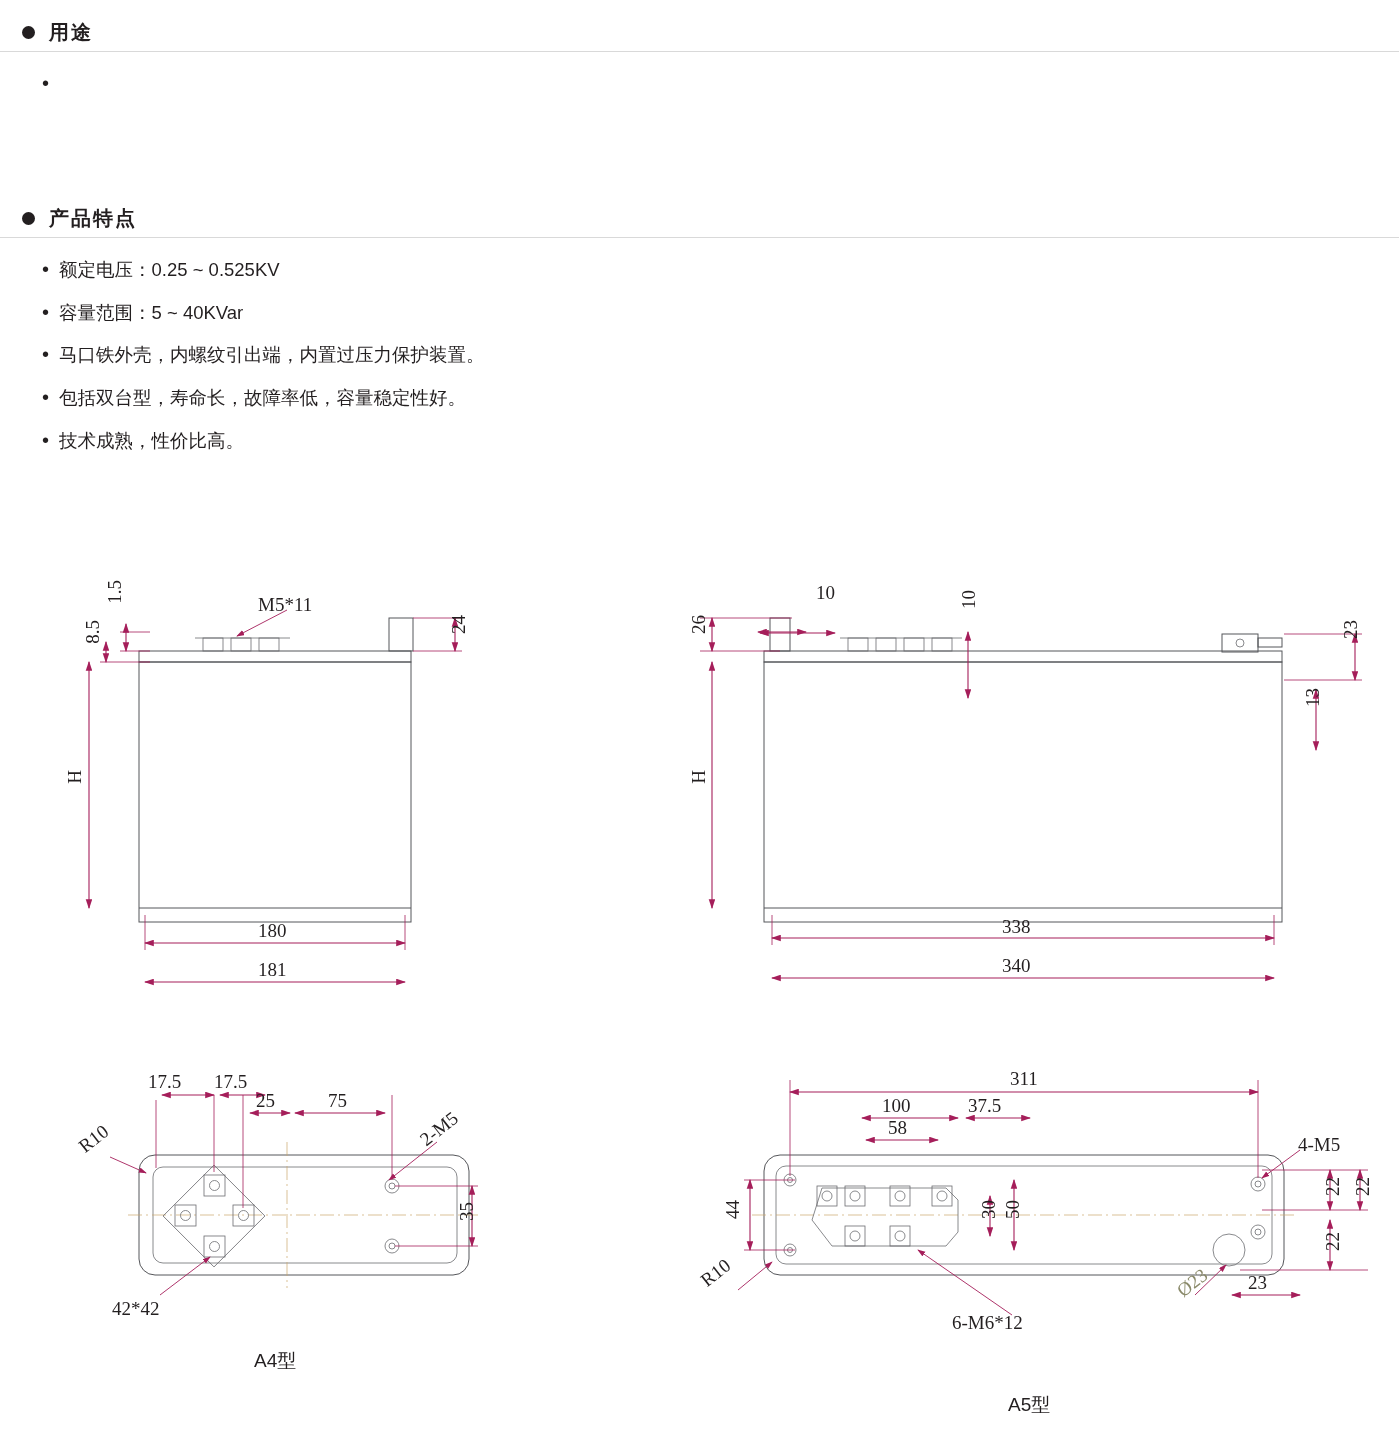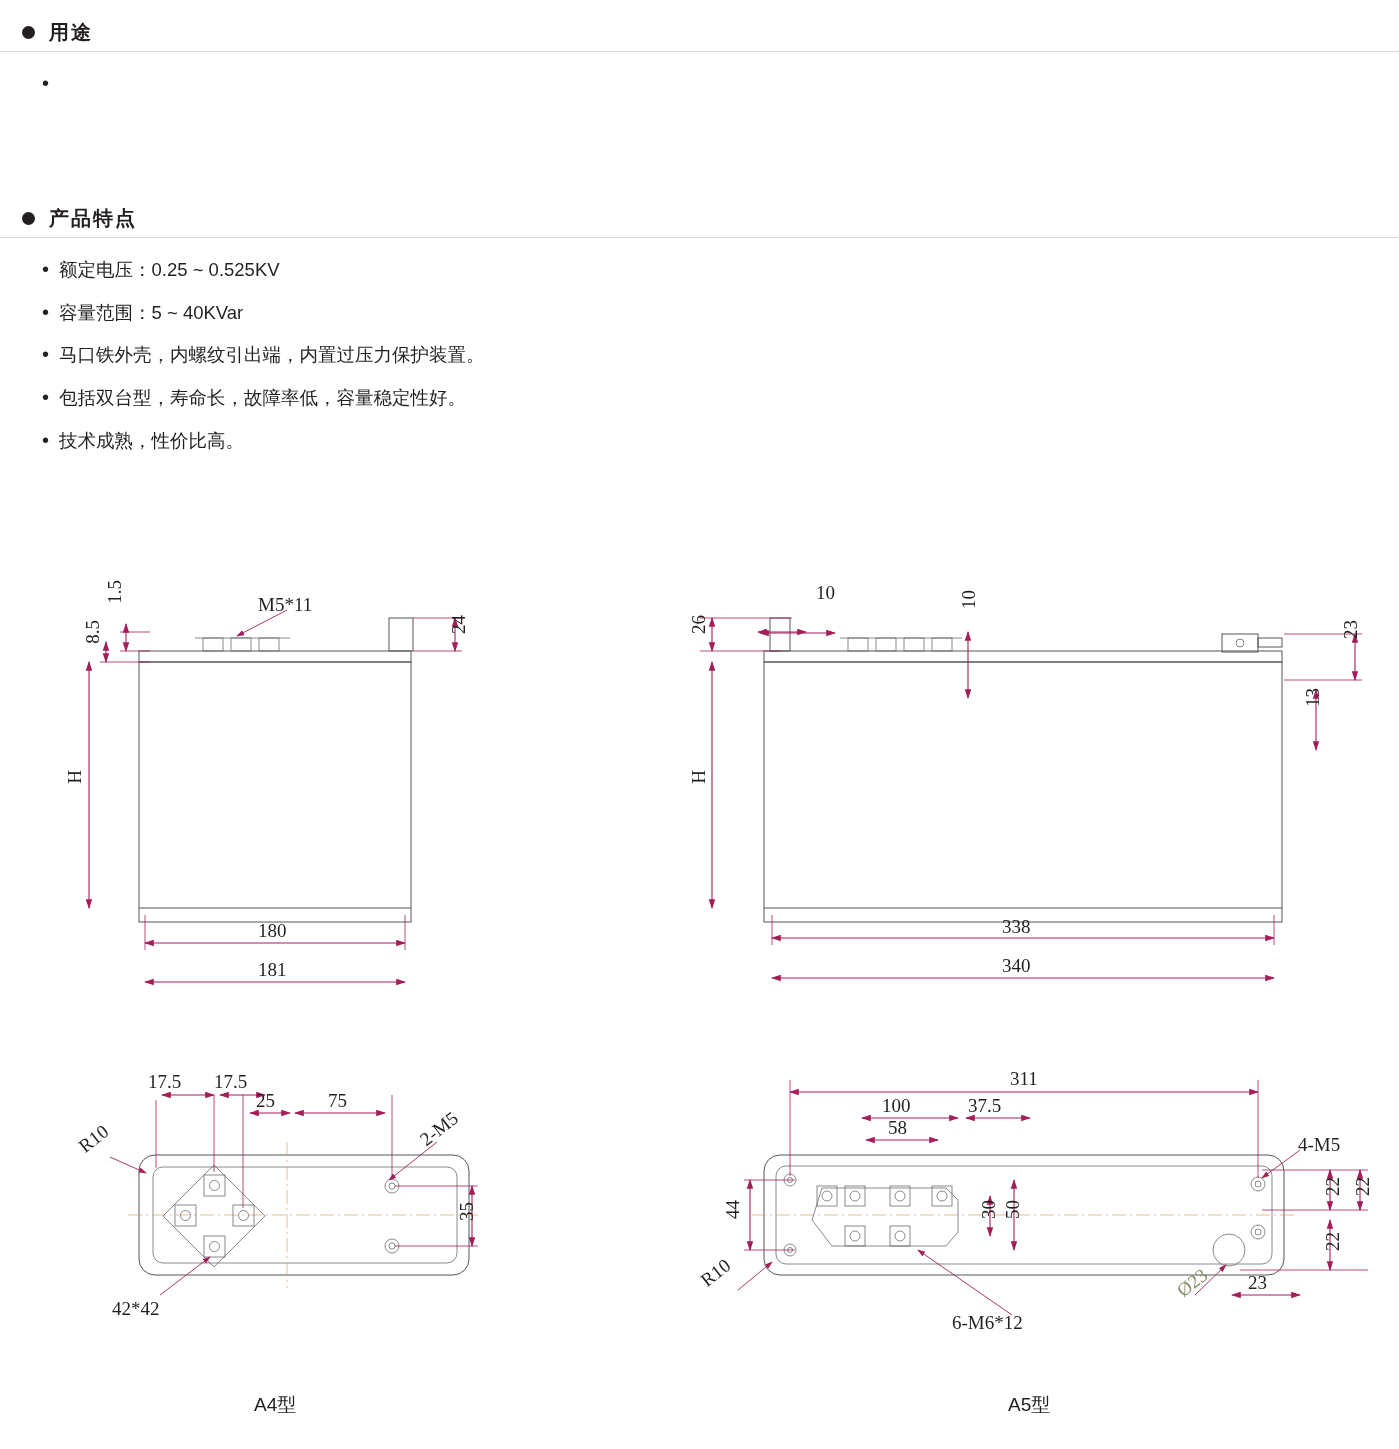--- a/index.html
+++ b/index.html
@@ -329,21 +329,21 @@
   <span class="draw-label" style="left:258px; top:439px;">181</span>
 
   <span class="draw-label" style="left:148px; top:551px;">17.5</span>
   <span class="draw-label" style="left:214px; top:551px;">17.5</span>
   <span class="draw-label" style="left:256px; top:570px;">25</span>
   <span class="draw-label" style="left:328px; top:570px;">75</span>
   <span class="draw-label" style="left:78px; top:608px; transform:rotate(-38deg);">R10</span>
   <span class="draw-label" style="left:418px; top:598px; transform:rotate(-38deg);">2-M5</span>
   <span class="draw-label" style="left:456px; top:682px; writing-mode:vertical-rl; transform:rotate(180deg);">35</span>
   <span class="draw-label" style="left:112px; top:778px;">42*42</span>
-  <span class="cap" style="left:254px; top:872px;text-align:center;">A4型</span>
+  <span class="cap" style="left:254px; top:828px;text-align:center;">A4型</span>
 
   <span class="draw-label" style="left:816px; top:62px;">10</span>
   <span class="draw-label" style="left:958px; top:70px; writing-mode:vertical-rl; transform:rotate(180deg);">10</span>
   <span class="draw-label" style="left:688px; top:95px; writing-mode:vertical-rl; transform:rotate(180deg);">26</span>
   <span class="draw-label" style="left:1340px; top:100px; writing-mode:vertical-rl; transform:rotate(180deg);">23</span>
   <span class="draw-label" style="left:1302px; top:168px; writing-mode:vertical-rl; transform:rotate(180deg);">13</span>
   <span class="draw-label" style="left:688px; top:250px; writing-mode:vertical-rl; transform:rotate(180deg);">H</span>
   <span class="draw-label" style="left:1002px; top:396px;">338</span>
   <span class="draw-label" style="left:1002px; top:435px;">340</span>
 

